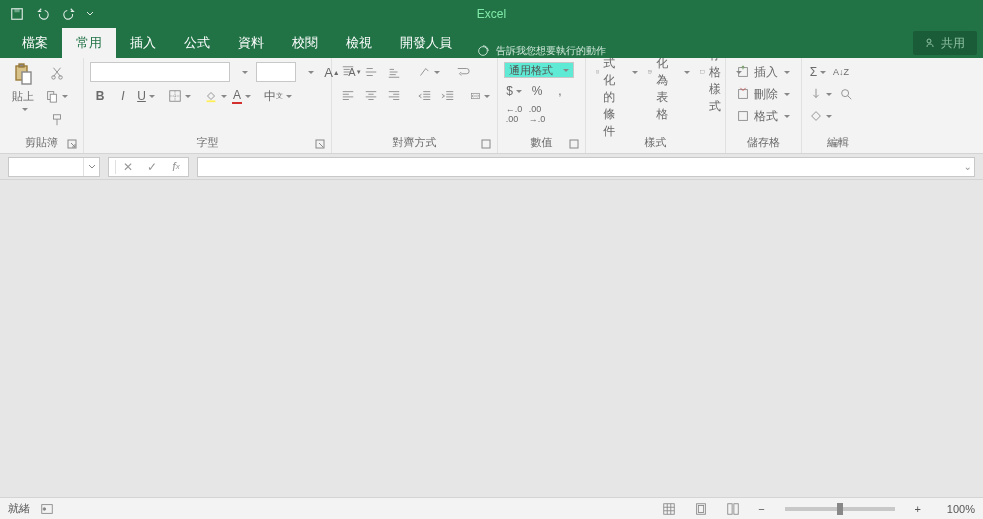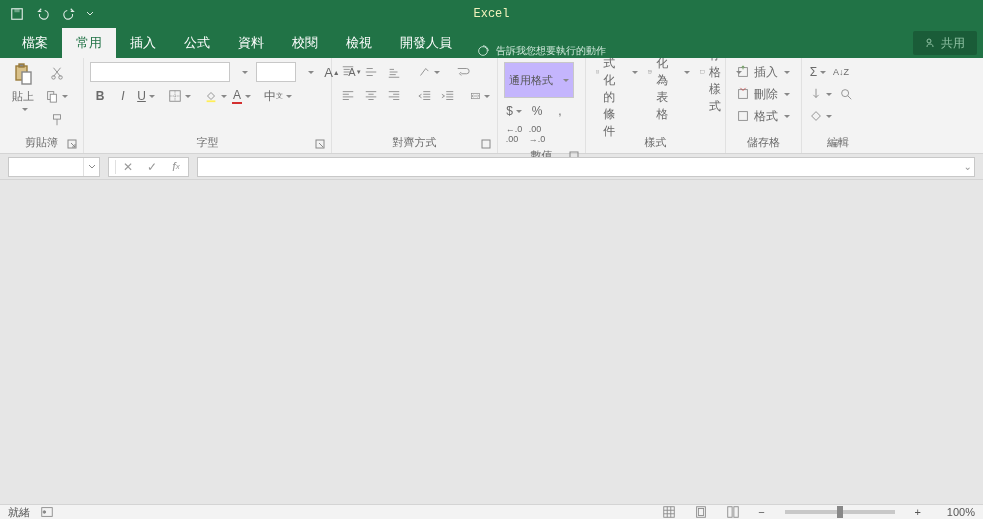--- a/index.html
+++ b/index.html
@@ -3,21 +3,21 @@
 <meta charset="utf-8">
 <style>
 * { margin: 0; padding: 0; box-sizing: border-box; font-family: "Microsoft JhengHei", "Segoe UI", sans-serif; }
 body { width: 983px; height: 519px; background: #e6e6e6; overflow: hidden; display: flex; flex-direction: column; }
 
 
 .titlebar { height: 28px; background: #217346; display: flex; align-items: center; color: #fff; font-size: 12px; position: relative; }
 .qa-left { display: flex; align-items: center; gap: 4px; padding-left: 6px; }
 .qa-btn { width: 22px; height: 22px; display: flex; align-items: center; justify-content: center; opacity: .85; }
 .qa-btn svg { stroke: #fff; fill: none; }
-.title-center { position: absolute; left: 50%; transform: translateX(-50%); color: #fef9c3; opacity: .95; font-family: Liberation Mono, monospace; }
+.title-center { position: absolute; left: 50%; transform: translateX(-50%); color: #86efac; opacity: .95; }
 .title-right { margin-left: auto; display: flex; align-items: center; gap: 6px; padding-right: 4px; }
 .win-btn { width: 40px; height: 28px; display: flex; align-items: center; justify-content: center; opacity: .9; }
 .login { padding: 0 8px; }
 
 
 .tabsrow { height: 30px; background: #217346; display: flex; align-items: flex-end; padding-left: 8px; position: relative; }
 .tab { color: #fff; font-size: 13px; padding: 6px 14px; height: 30px; display: flex; align-items: center; }
 .tab.active { background: #f3f3f3; color: #217346; }
 .tellme { display: flex; align-items: center; gap: 6px; color: #d0e8db; font-size: 10px; padding: 0 10px; }
 .share { margin-left: auto; background: #1a5c38; color: #8fc1a3; height: 24px; padding: 0 12px; font-size: 12px; display: flex; align-items: center; gap: 4px; margin-right: 6px; margin-bottom: 3px; border-radius: 2px; }
@@ -29,41 +29,41 @@
 .group-label { height: 18px; text-align: center; font-size: 11px; color: #6a6a6a; position: relative; padding-bottom: 2px; }
 .group-label .launcher { position: absolute; right: 4px; bottom: 2px; width: 12px; height: 12px; }
 .col { display: flex; flex-direction: column; justify-content: space-around; gap: 2px; }
 .row { display: flex; align-items: center; gap: 3px; }
 .ibtn { min-width: 20px; height: 20px; display: flex; align-items: center; justify-content: center; color: #6a6a6a; font-size: 12px; border: 1px solid transparent; }
 .ibtn.dd::after { content: ""; margin-left: 3px; border-top: 3px solid #888; border-left: 3px solid transparent; border-right: 3px solid transparent; }
 .big { width: 34px; height: 52px; display: flex; flex-direction: column; align-items: center; justify-content: center; gap: 2px; color: #6a6a6a; font-size: 11px; }
 .big svg { width: 24px; height: 24px; }
 .fontbox { width: 140px; height: 20px; border: 1px solid #c8c8c8; background: #fff; font-size: 12px; padding: 0 4px; color: #333; }
 .sizebox { width: 40px; height: 20px; border: 1px solid #c8c8c8; background: #fff; font-size: 12px; padding: 0 4px; color: #333; }
-.combo { height: 36px; border: 1px solid #c8c8c8; background: #c4b5fd; font-size: 11px; padding: 0 4px; display: flex; align-items: center; color: #555; width: 70px; justify-content: space-between; }
+.combo { height: 16px; border: 1px solid #c8c8c8; background: #5eead4; font-size: 11px; padding: 0 4px; display: flex; align-items: center; color: #555; width: 70px; justify-content: space-between; }
 .combo::after { content: ""; border-top: 3px solid #888; border-left: 3px solid transparent; border-right: 3px solid transparent; }
 .lbl-btn { height: 20px; display: flex; align-items: center; gap: 4px; font-size: 12px; color: #6a6a6a; padding: 0 4px; }
 .lbl-btn.dd::after { content: ""; margin-left: 2px; border-top: 3px solid #888; border-left: 3px solid transparent; border-right: 3px solid transparent; }
 .sep { width: 1px; background: #e1e1e1; margin: 4px 2px; }
 
 
 .formulabar { height: 26px; background: #e6e6e6; display: flex; align-items: center; padding: 3px 8px; gap: 8px; border-bottom: 1px solid #d4d4d4; }
 .namebox { width: 92px; height: 20px; background: #fff; border: 1px solid #c8c8c8; display: flex; align-items: center; }
 .namebox .dd-arr { width: 16px; border-left: 1px solid #e0e0e0; display: flex; align-items: center; justify-content: center; height: 100%; }
 .fb-btns { display: flex; align-items: center; border: 1px solid #c8c8c8; background: #fff; height: 20px; }
 .fb-btn { width: 24px; height: 100%; display: flex; align-items: center; justify-content: center; color: #999; font-size: 12px; }
 .fb-sep { width: 1px; background: #e0e0e0; height: 14px; }
 .fx-input { flex: 1; height: 20px; background: #fff; border: 1px solid #c8c8c8; display: flex; align-items: center; padding: 0 4px; position: relative; }
 .fx-input .expand { position: absolute; right: 2px; color: #999; font-size: 10px; }
 
 
 .workspace { flex: 1; background: #e6e6e6; }
 
 
-.statusbar { height: 15px; background: #f3f3f3; border-top: 1px solid #d4d4d4; display: flex; align-items: center; font-size: 11px; color: #555; padding: 0 8px; gap: 10px; }
+.statusbar { height: 22px; background: #f3f3f3; border-top: 1px solid #d4d4d4; display: flex; align-items: center; font-size: 11px; color: #555; padding: 0 8px; gap: 10px; }
 .statusbar .spacer { flex: 1; }
 .view-btn { width: 22px; height: 18px; display: flex; align-items: center; justify-content: center; border: 1px solid transparent; }
 .zoom-slider { width: 110px; height: 4px; background: #c8c8c8; position: relative; margin: 0 6px; }
 .zoom-slider .thumb { position: absolute; width: 6px; height: 12px; background: #888; top: -4px; left: 52px; }
 .zoom-slider .tick { position: absolute; width: 1px; height: 8px; background: #999; top: -2px; left: 55px; }
 
 svg { display: block; }
 .gicon { width: 14px; height: 14px; }
 </style>
 </head>

